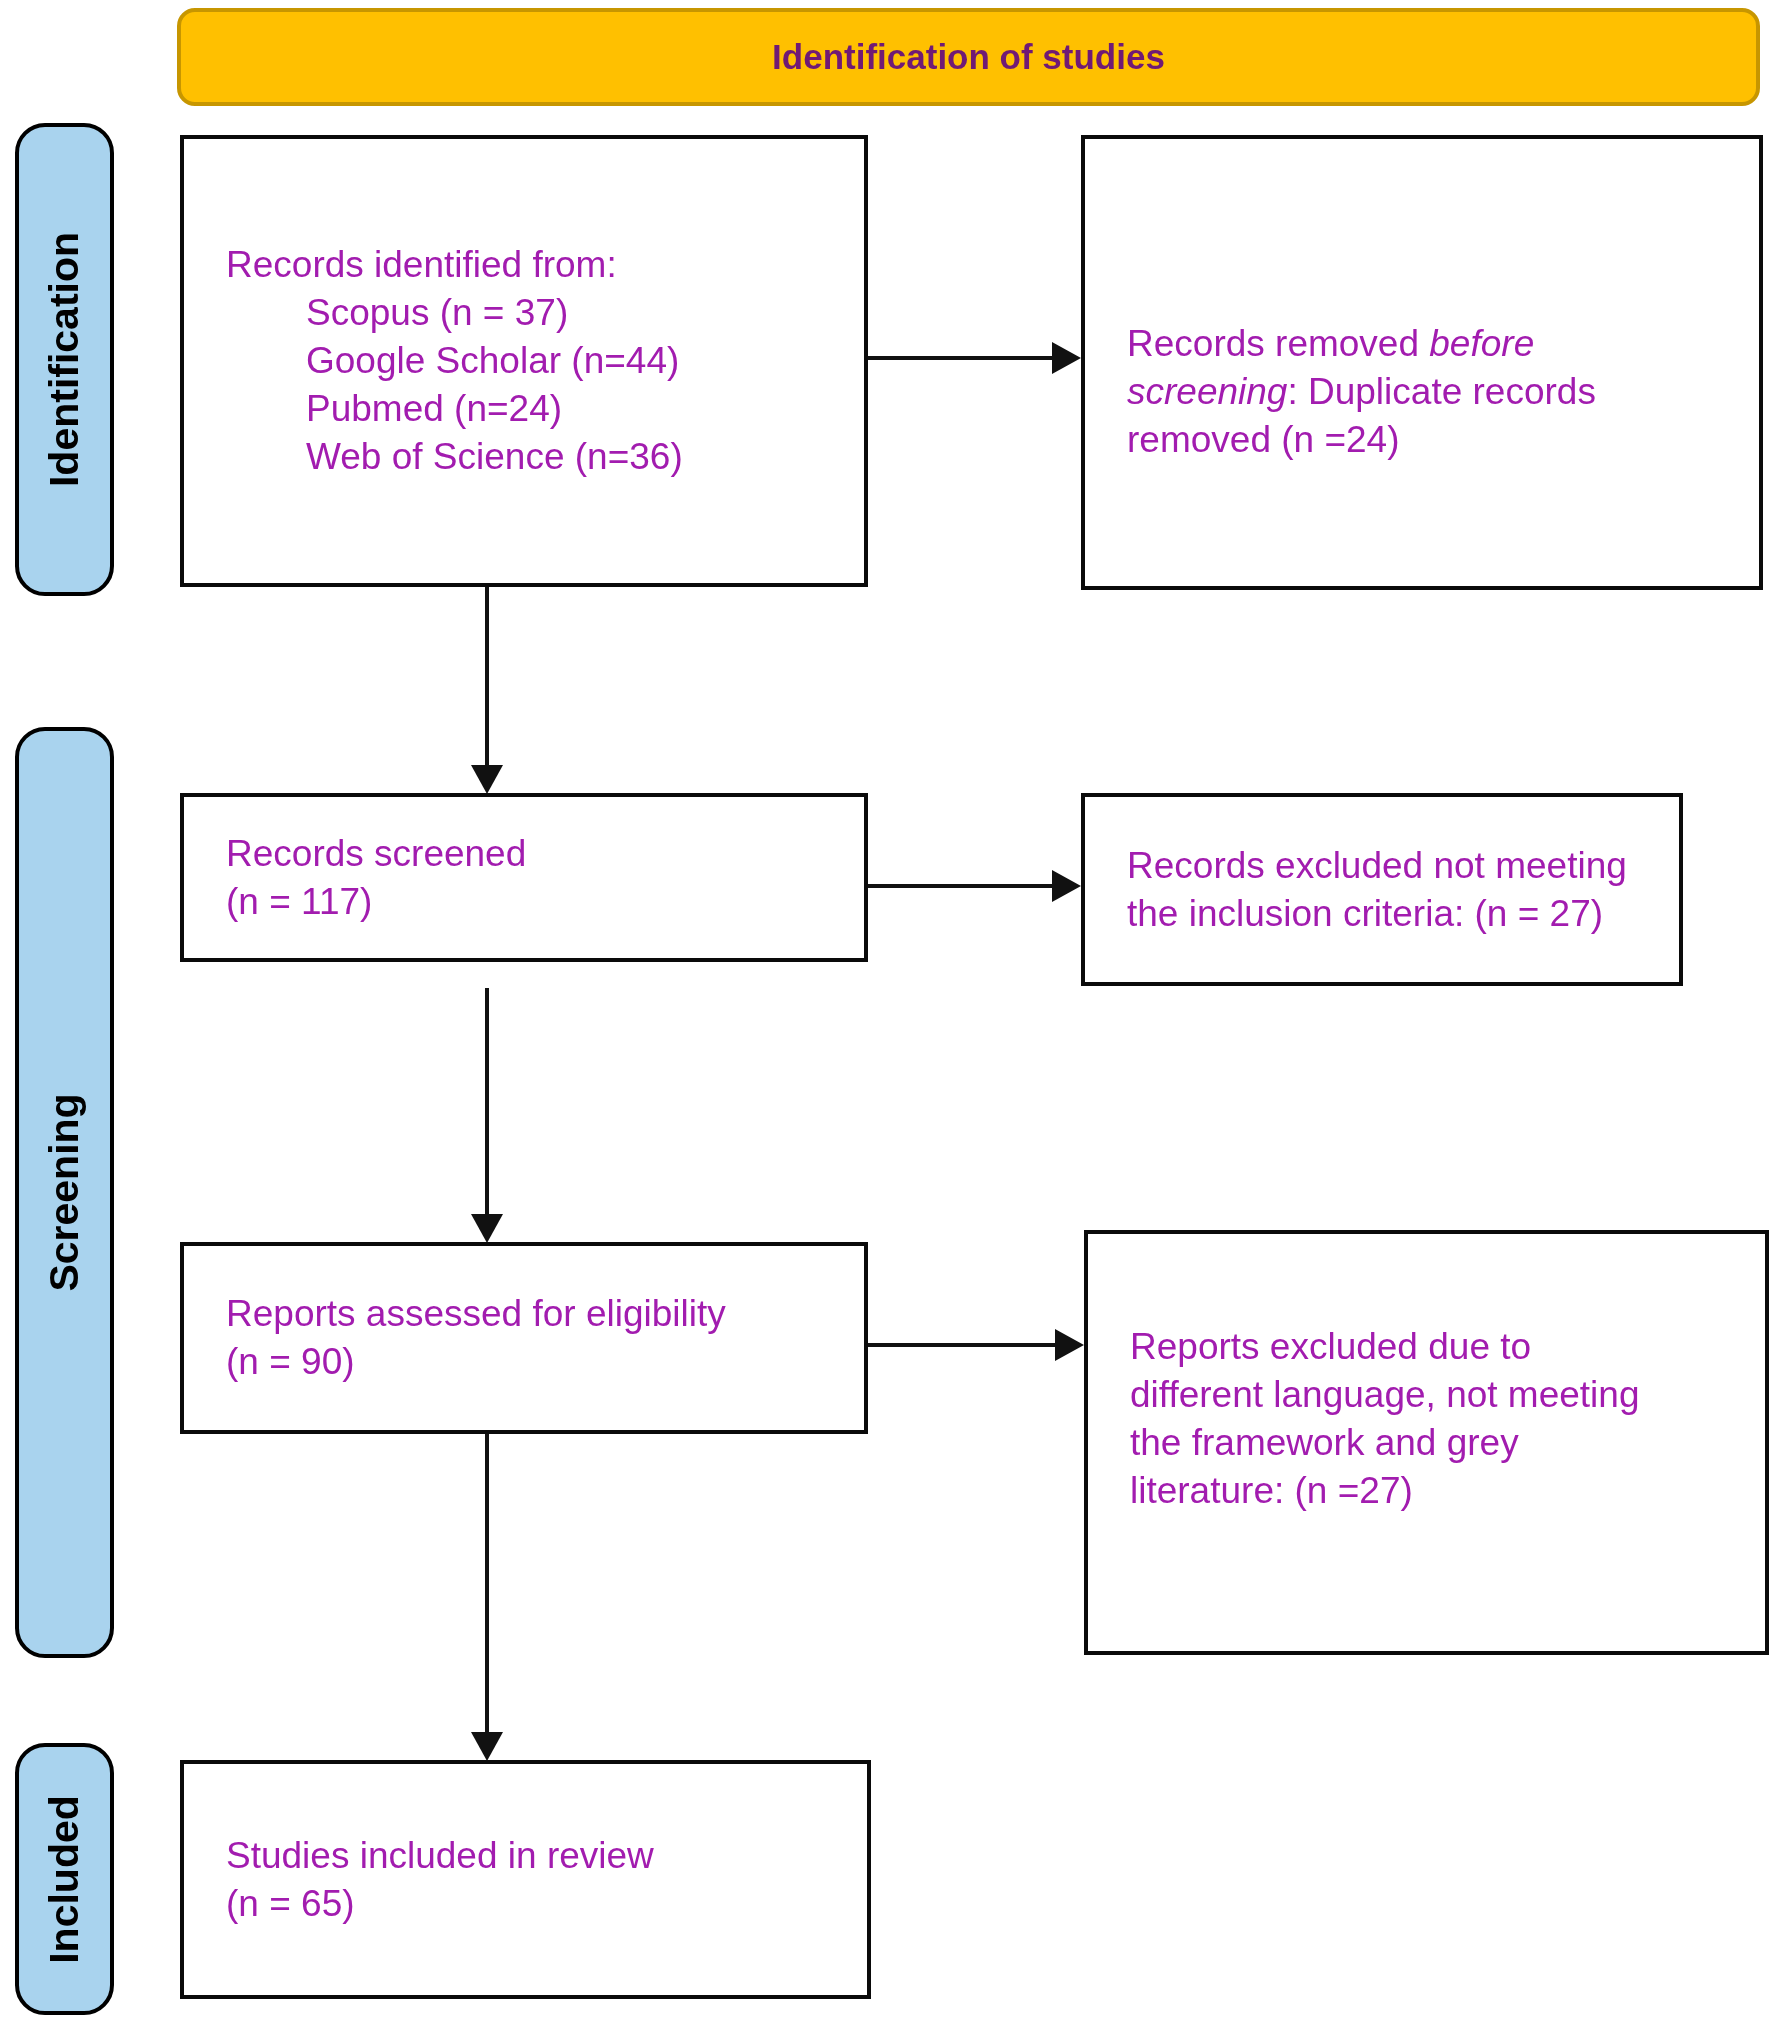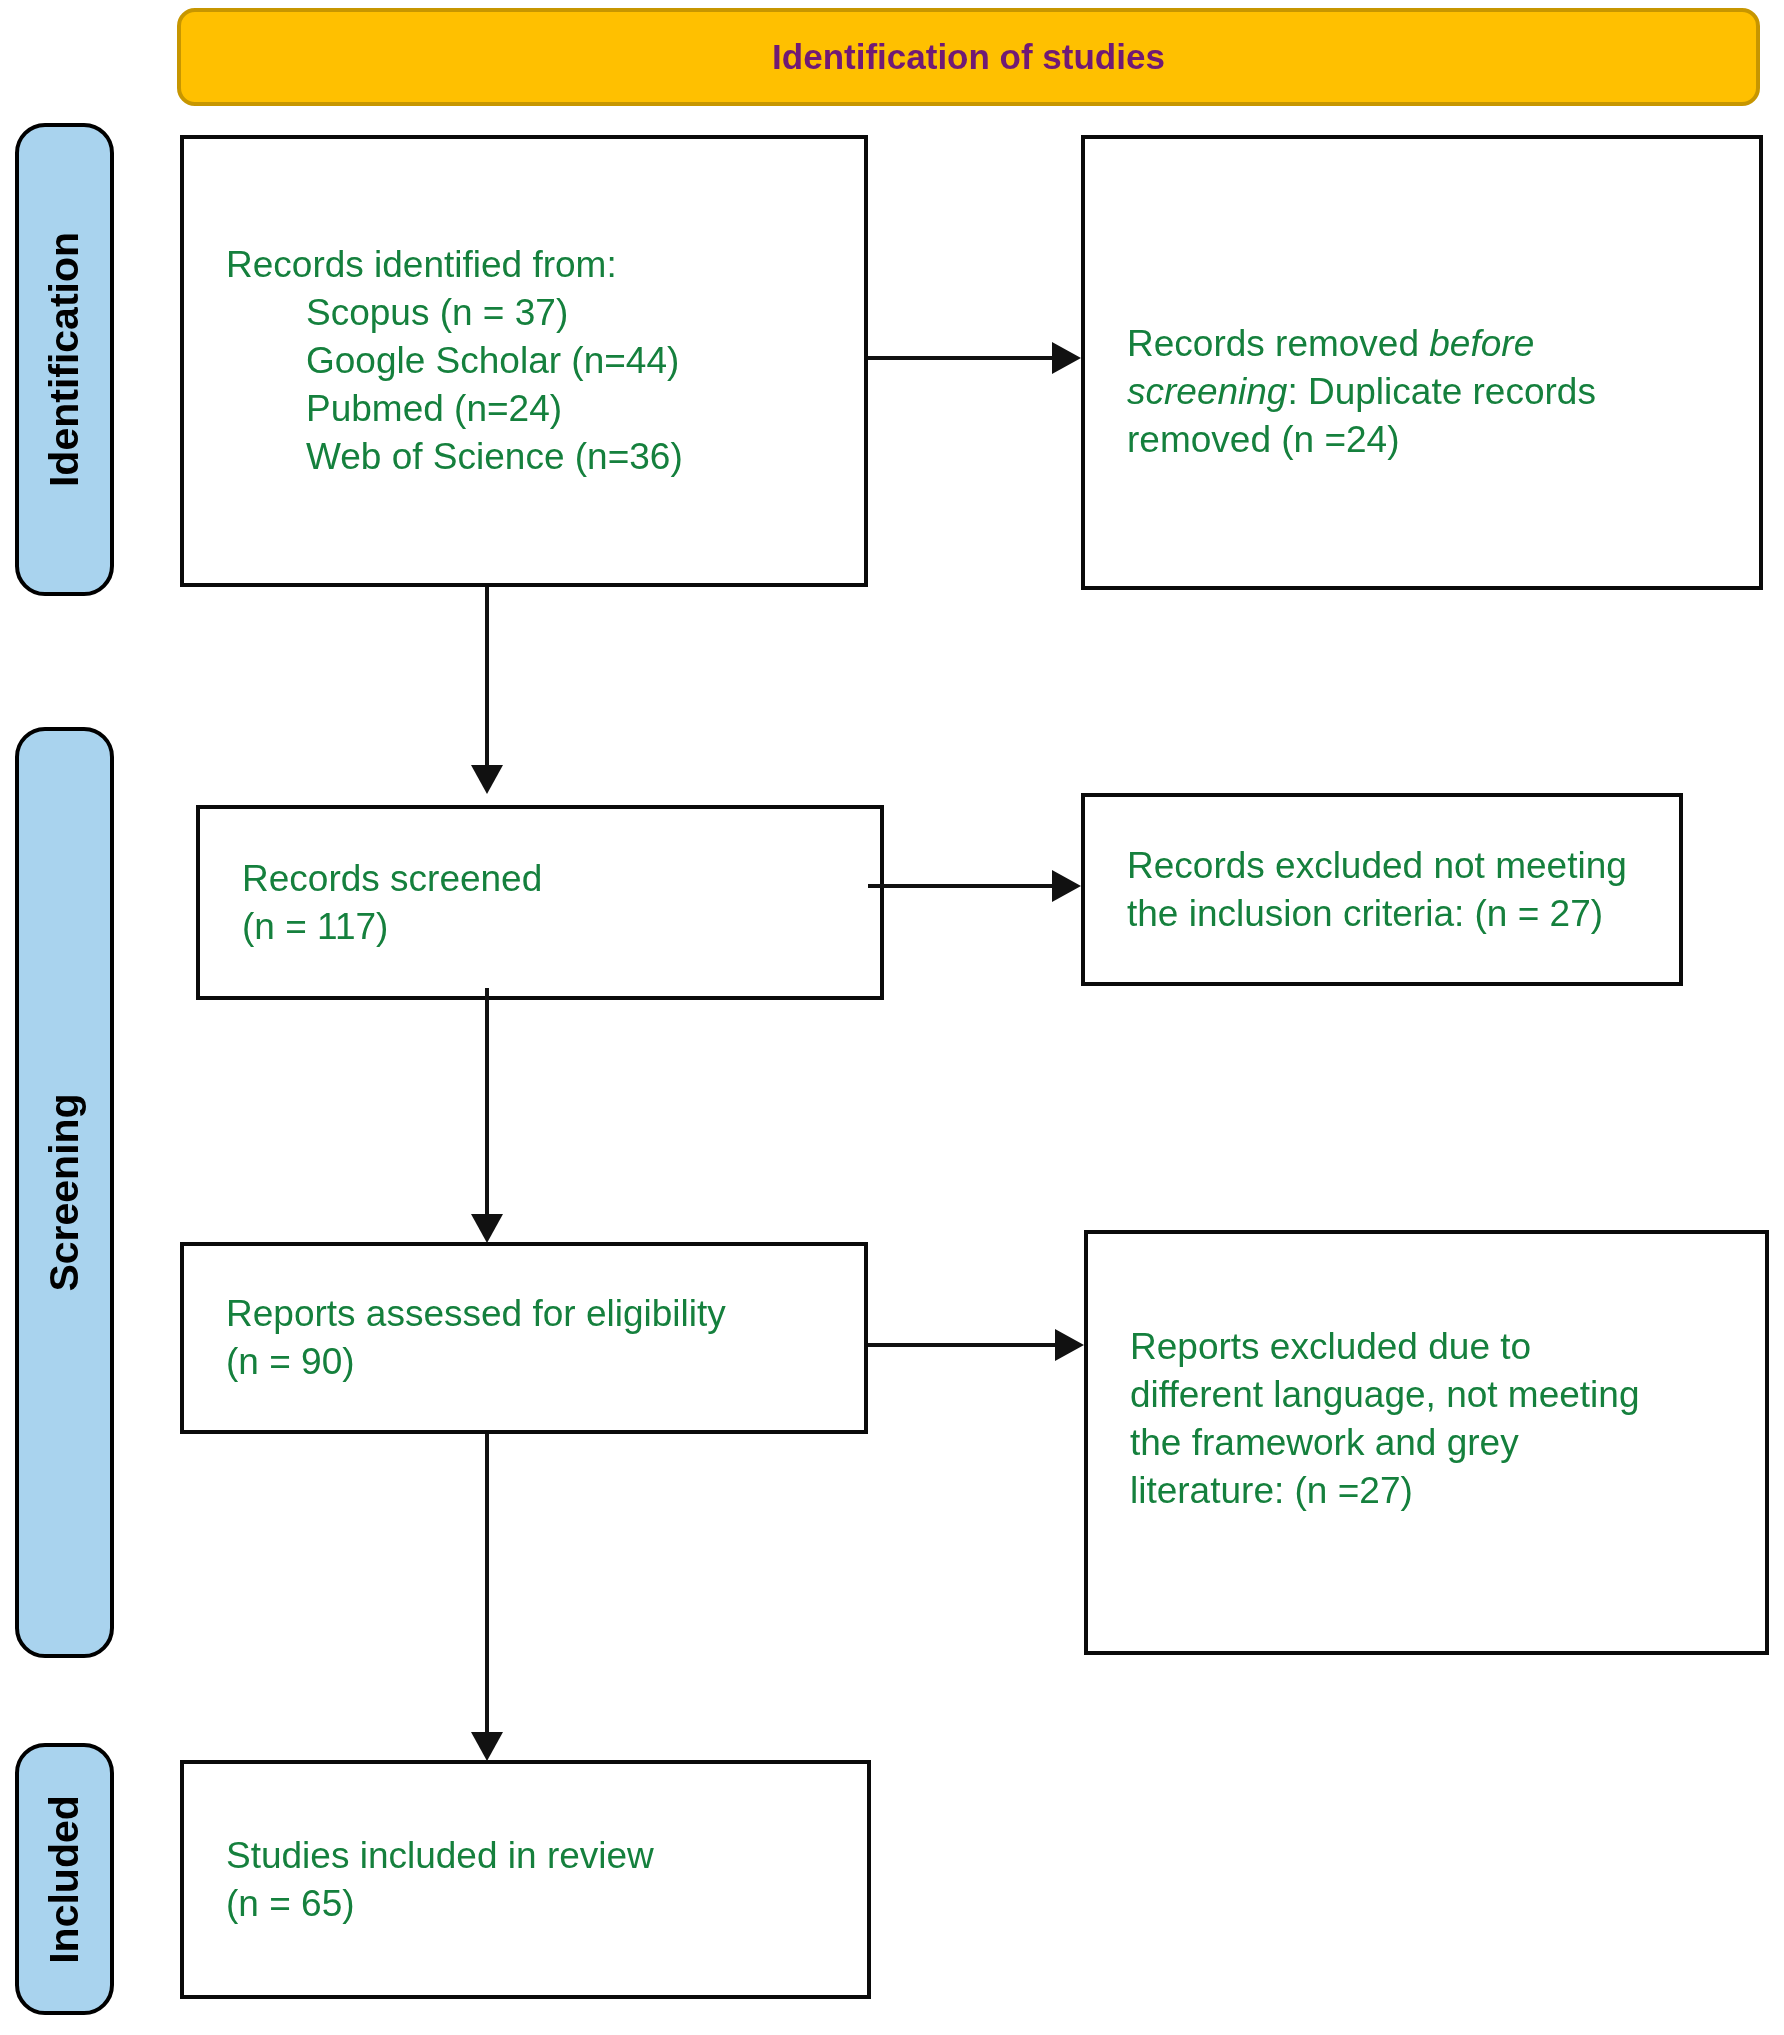--- a/index.html
+++ b/index.html
@@ -56,28 +56,28 @@
   #pill-screening      { top: 727px; height: 931px; }
   #pill-included       { top: 1743px; height: 272px;  }
 
   
   .box {
     position: absolute;
     background: #ffffff;
     border: 4.2px solid var(--box-border);
     display: flex; flex-direction: column; justify-content: center;
     padding: 12px 24px 12px 42px;
-    font-size: 37px; line-height: 48px; color: #15803d;
+    font-size: 37px; line-height: 48px; color: #a21caf;
   }
   .box .line { white-space: nowrap; }
   .box .indent { margin-left: 80px; }
   .box .para { white-space: nowrap; }
   #box-records-identified { left: 180px;  top: 135px;  width: 688px; height: 452px; }
   #box-records-removed    { left: 1081px; top: 135px;  width: 682px; height: 455px; padding-top: 70px; }
-  #box-records-screened   { left: 196px;  top: 793px; width: 688px; height: 195px; margin-top: 12px; }
+  #box-records-screened   { left: 180px;  top: 793px; width: 688px; height: 169px; }
   #box-records-excluded   { left: 1081px; top: 793px; width: 602px; height: 193px; }
   #box-reports-assessed   { left: 180px;  top: 1242px; width: 688px; height: 192px; }
   #box-reports-excluded   { left: 1084px; top: 1230px; width: 685px; height: 425px; padding-bottom: 60px; }
   #box-studies-included   { left: 180px;  top: 1760px; width: 691px; height: 239px; }
 
   
   .harrow {
     position: absolute;
     height: 3.6px;
     background: var(--arrow);

